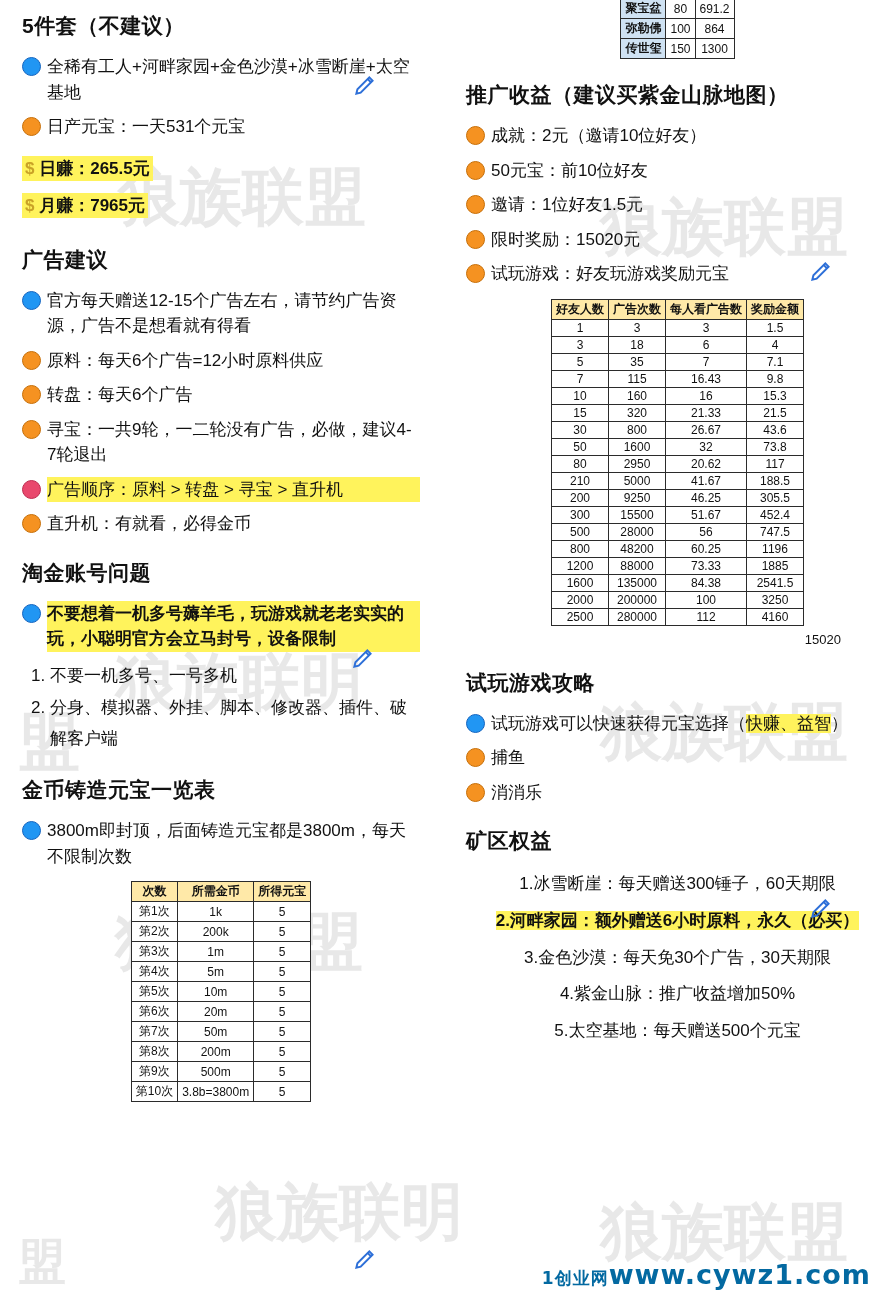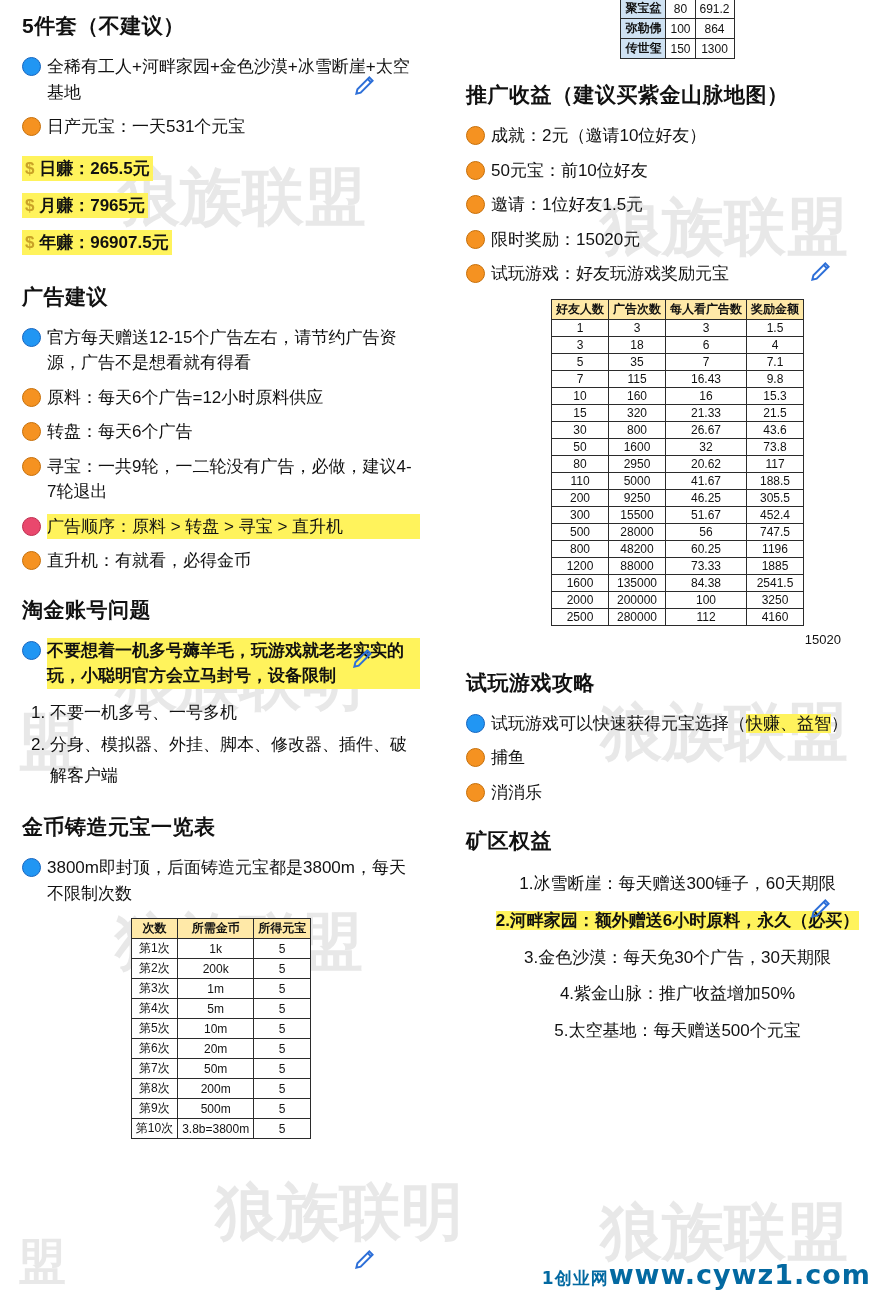--- a/index.html
+++ b/index.html
@@ -100,21 +100,20 @@
       <span class="txt">全稀有工人+河畔家园+金色沙漠+冰雪断崖+太空基地</span>
     </div>
     <div class="row">
       <span class="dot orange"></span>
       <span class="txt">日产元宝：一天531个元宝</span>
     </div>
 
     <div style="margin-top:10px;">
       <div><span class="moneyline hl-b money"><span class="s">$</span> <span>日赚：</span><span>265.5元</span></span></div>
       <div><span class="moneyline hl-b money"><span class="s">$</span> <span>月赚：</span><span>7965元</span></span></div>
-      <div><span class="moneyline hl-b money"><span class="s">$</span> <span>年赚：</span><span>96907.5元</span></span></div>
     </div>
 
     <h2 class="sec">广告建议</h2>
 
     <div class="row">
       <span class="dot blue"></span>
       <span class="txt">官方每天赠送12-15个广告左右，请节约广告资源，广告不是想看就有得看</span>
     </div>
     <div class="row">
       <span class="dot orange"></span>
@@ -327,21 +326,21 @@
               <td>32</td>
               <td>73.8</td>
             </tr>
             <tr>
               <td>80</td>
               <td>2950</td>
               <td>20.62</td>
               <td>117</td>
             </tr>
             <tr>
-              <td>110</td>
+              <td>210</td>
               <td>5000</td>
               <td>41.67</td>
               <td>188.5</td>
             </tr>
             <tr>
               <td>200</td>
               <td>9250</td>
               <td>46.25</td>
               <td>305.5</td>
             </tr>

